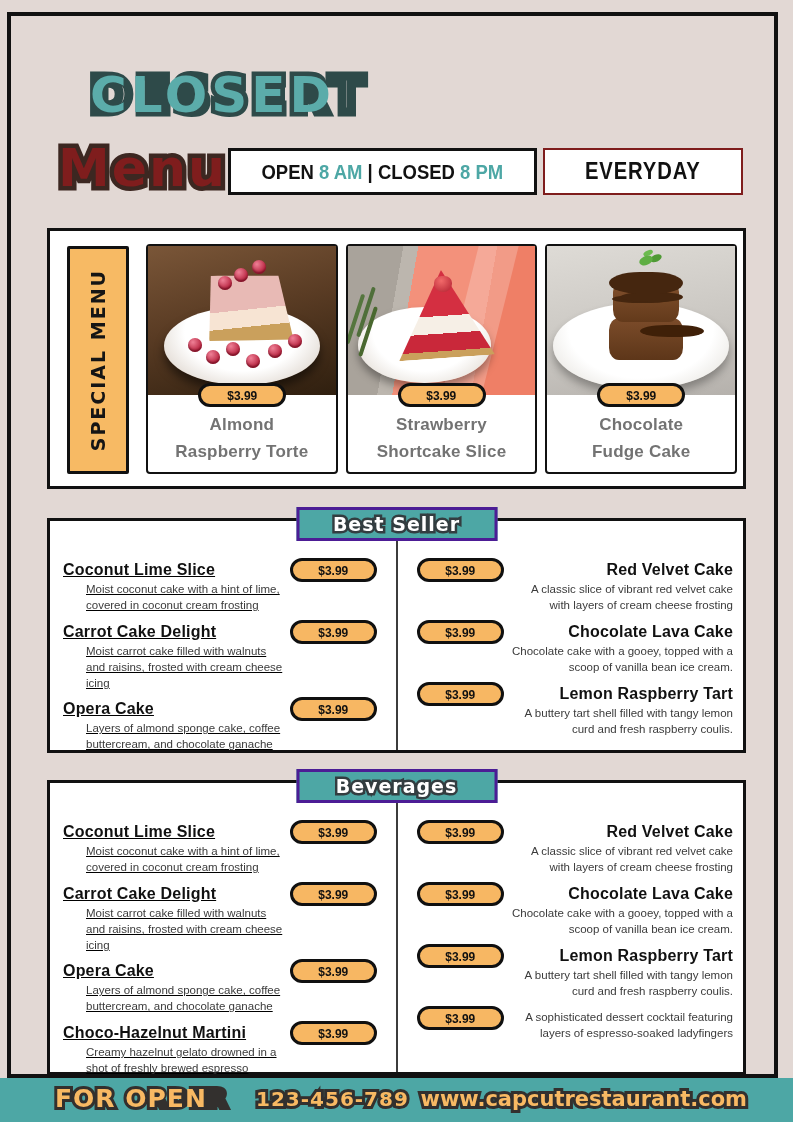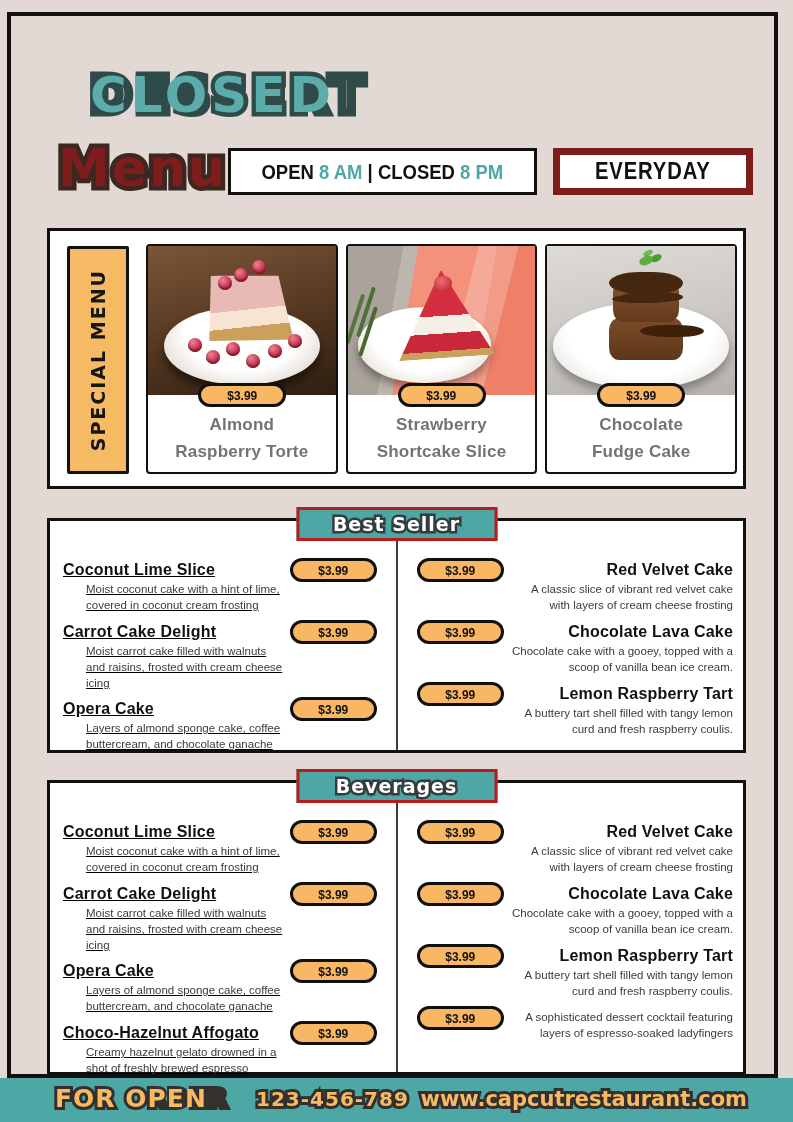--- a/index.html
+++ b/index.html
@@ -18,21 +18,21 @@
     content:attr(data-text);
     position:absolute;left:0;top:0;z-index:-1;
     color:transparent;
     -webkit-text-stroke:var(--ow,8px) var(--oc,#222);
   }
 
   
   .title-dessert{position:absolute;left:90px;top:66px;font-family:"DejaVu Sans",sans-serif;font-weight:bold;font-size:50px;letter-spacing:4px;color:#5bacaa;--oc:#2e4a49;--ow:9px;z-index:3;}
   .title-menu{position:absolute;left:58px;top:138px;font-family:"DejaVu Sans",sans-serif;font-weight:bold;font-size:52px;letter-spacing:2px;color:#7f1d1d;--oc:#3c2721;--ow:9px;z-index:3;}
   .hours-box{position:absolute;left:228px;top:148px;width:309px;height:47px;background:#fff;border:3px solid #111;box-sizing:border-box;display:flex;align-items:center;justify-content:center;z-index:2;}
-  .everyday-box{position:absolute;left:543px;top:148px;width:200px;height:47px;background:#fff;border:7px solid #7f1d1d;box-sizing:border-box;display:flex;align-items:center;justify-content:center;z-index:2;margin-left:10px;}
+  .everyday-box{position:absolute;left:543px;top:148px;width:200px;height:47px;background:#fff;border:2px solid #7f1d1d;box-sizing:border-box;display:flex;align-items:center;justify-content:center;z-index:2;}
   .hours-text,.everyday-text{font-weight:bold;font-size:21px;letter-spacing:0px;color:#111;transform:scaleX(.88);white-space:nowrap;}
   .hours-text .teal{color:#4da7a5;}
   .everyday-text{font-size:23px;letter-spacing:1px;}
 
   
   .special-box{position:absolute;left:47px;top:228px;width:699px;height:261px;background:#fff;border:3px solid #111;box-sizing:border-box;z-index:2;}
   .special-banner{position:absolute;left:17px;top:15px;width:62px;height:228px;background:#f7ba64;border:3px solid #111;box-sizing:border-box;border-radius:2px;display:flex;align-items:center;justify-content:center;}
   .special-banner span{writing-mode:vertical-rl;transform:rotate(180deg);font-family:"DejaVu Sans",sans-serif;font-weight:bold;font-size:19px;letter-spacing:2px;color:#151515;white-space:nowrap;}
   .cards{position:absolute;left:96px;top:13px;right:6px;height:232px;display:flex;gap:8px;}
   .card{width:194px;height:230px;background:#fff;border:2px solid #111;border-radius:4px;box-sizing:border-box;display:flex;flex-direction:column;overflow:visible;}
@@ -71,21 +71,21 @@
   .badge{background:#f7b763;border:3px solid #101010;border-radius:13px;box-sizing:border-box;display:flex;align-items:center;justify-content:center;}
   .badge .price{font-weight:bold;font-size:13px;color:#101010;transform:scaleX(.92);letter-spacing:0px;}
   .card-badge{position:absolute;left:50%;transform:translateX(-50%);bottom:-12px;width:88px;height:24px;z-index:3;}
   .card-name{flex:1;display:flex;align-items:center;justify-content:center;text-align:center;font-size:17px;font-weight:600;color:#737373;line-height:1.55;padding-top:10px;white-space:pre-line;letter-spacing:0.2px;}
 
   
   .section-box{position:absolute;left:47px;width:699px;background:#fff;border:3px solid #111;box-sizing:border-box;z-index:2;}
   .section-best{top:518px;height:235px;}
   .section-bev{top:780px;height:295px;}
   .section-divider{position:absolute;left:calc(50% - 1px);top:0;bottom:0;width:2px;background:#3c3c3c;z-index:1;}
-  .section-banner{position:absolute;top:-14px;left:50%;transform:translateX(-50%);width:201px;height:34px;background:#4da7a5;border:3px solid #b91c1c;box-sizing:border-box;display:flex;align-items:center;justify-content:center;z-index:4;}
+  .section-banner{position:absolute;top:-14px;left:50%;transform:translateX(-50%);width:201px;height:34px;background:#4da7a5;border:3px solid #4c1d95;box-sizing:border-box;display:flex;align-items:center;justify-content:center;z-index:4;}
   .section-banner .bubble{font-family:"DejaVu Sans",sans-serif;font-weight:bold;font-size:19px;letter-spacing:1px;color:#fff;--oc:#333d40;--ow:5px;}
 
   .col{position:absolute;top:0;bottom:0;width:50%;box-sizing:border-box;z-index:2;}
   .col-left{left:0;padding:40px 12px 0 13px;text-decoration:underline;}
   .col-right{right:0;padding:40px 10px 0 12px;text-align:right;}
   .menu-row{position:relative;margin-bottom:9px;min-height:53px;}
   .col-left .menu-row{padding-right:100px;}
   .col-right .menu-row{padding-left:100px;}
   .item-name{font-size:16px;font-weight:bold;color:#111;letter-spacing:0.2px;}
   .item-desc{margin-top:2px;font-size:11.5px;line-height:1.4;color:#3b3b3b;}
@@ -261,21 +261,21 @@
     <div class="item-desc">Moist carrot cake filled with walnuts and raisins, frosted with cream cheese icing</div>
   </div>
         <div class="menu-row">
     <div class="item-name">Opera Cake</div>
     <div class="badge row-badge">
       <span class="price">$3.99</span>
     </div>
     <div class="item-desc">Layers of almond sponge cake, coffee buttercream, and chocolate ganache</div>
   </div>
         <div class="menu-row">
-    <div class="item-name">Choco-Hazelnut Affogato</div>
+    <div class="item-name">Choco-Hazelnut Martini</div>
     <div class="badge row-badge">
       <span class="price">$3.99</span>
     </div>
     <div class="item-desc">Creamy hazelnut gelato drowned in a shot of freshly brewed espresso</div>
   </div>
       </div>
     <div class="col col-right">
         <div class="menu-row">
     <div class="item-name">Red Velvet Cake</div>
     <div class="badge row-badge">

